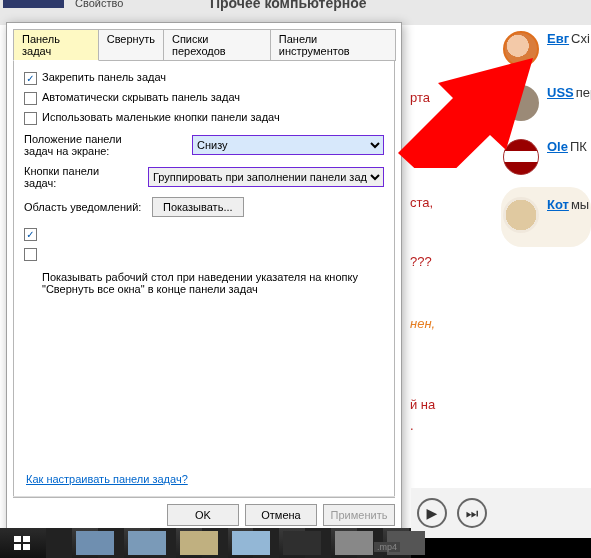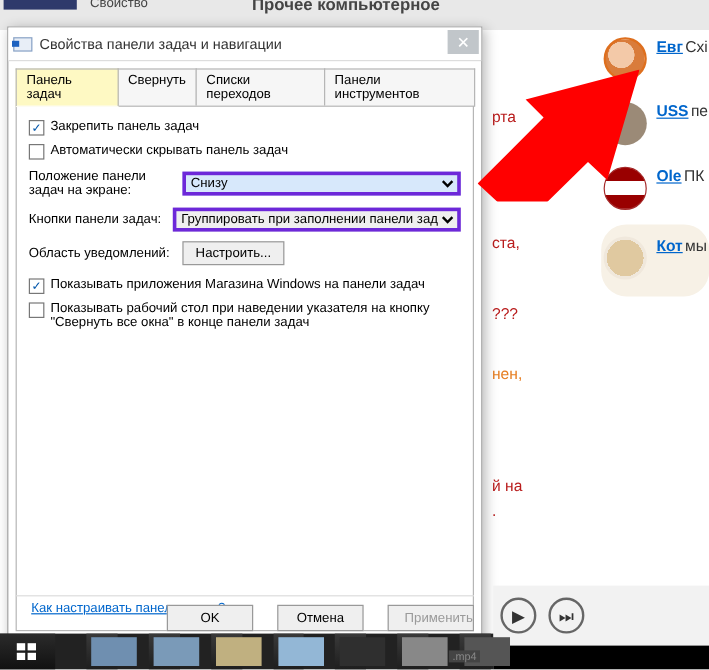--- a/index.html
+++ b/index.html
@@ -37,27 +37,27 @@
   .closebtn { position:absolute; right:2px; top:2px; width:26px; height:20px; background:#c1c6ca; display:flex; align-items:center; justify-content:center; color:#fff; font-size:13px; cursor:pointer; }
   .tabs { display:flex; padding:6px 6px 0 6px; }
   .tab { font-size:11px; padding:3px 8px; border:1px solid #b6b6b6; border-bottom:none; background:#f6f6f6; margin-right:-1px; cursor:pointer; }
   .tab.active { background:#fef9c3; position:relative; z-index:2; border-bottom:1px solid #fff; }
   .panel { border:1px solid #b6b6b6; margin:0 6px 6px 6px; height:438px; position:relative; padding:10px 10px; font-size:11px; background:#fff; margin-top:-1px;}
   .row { display:flex; align-items:flex-start; margin-bottom:6px; gap:5px; }
   .chk { width:13px; height:13px; border:1px solid #777; background:#fff; display:inline-flex; align-items:center; justify-content:center; font-size:10px; color:#0055aa; flex:0 0 13px; margin-top:1px;}
   .lbl { color:#000; }
   .formrow { display:flex; align-items:center; gap:6px; margin:8px 0; }
   .formlbl { width:122px; font-size:11px; }
-  select.combo { flex:1; font-size:11px; height:20px; border:3px solid #6d28d9; }
+  select.combo { flex:1; font-size:11px; height:20px; border:1px solid #6d28d9;margin-left:40px; }
   .combo.hl { background:#d7e8fb; }
   button.small { font-size:11px; padding:1px 10px; height:20px; border:1px solid #999; background:#efefef; cursor:pointer;}
   .helplink { position:absolute; left:12px; bottom:12px; color:#0066cc; text-decoration:underline; font-size:11px; }
-  .btnbar { position:absolute; left:6px; right:6px; bottom:6px; height:32px; display:flex; justify-content:flex-end; align-items:center; gap:20px; border-top:1px solid #ddd; padding-top:4px;}
+  .btnbar { position:absolute; left:6px; right:6px; bottom:6px; height:32px; display:flex; justify-content:flex-end; align-items:center; gap:6px; border-top:1px solid #ddd; padding-top:4px;}
   .btnbar button { font-size:11px; width:72px; height:22px; border:1px solid #999; background:#efefef; cursor:pointer;}
-  .btnbar button.disabled { color:#9a9a9a;text-align:right; }
+  .btnbar button.disabled { color:#9a9a9a; }
 
   
   .mediabar { position:absolute; bottom:20px; right:0; width:180px; height:50px; background:#f2f2f2; display:flex; align-items:center; gap:10px; padding-left:6px;}
   .circ { width:30px; height:30px; border:2px solid #666; border-radius:50%; display:flex; align-items:center; justify-content:center; font-size:14px; color:#333; }
   .blackbar { position:absolute; bottom:0; right:0; width:180px; height:20px; background:#000; }
   .taskbar { position:absolute; left:0; bottom:0; width:411px; height:30px; background:#222; display:flex; align-items:center;gap:24px; }
   .taskslot { width:46px; height:30px; margin-right:2px; background:linear-gradient(#3a3a3a,#1e1e1e); position:relative; }
   .thumbimg { position:absolute; left:4px; top:3px; width:38px; height:24px; background:#89a8c9; }
   .mp4tag { position:absolute; left:374px; bottom:6px; font-size:9px; color:#888; background:#444; padding:0 3px; }
 
@@ -70,21 +70,21 @@
 <div class="bg-top">
   <div class="tab1"></div>
   <span class="tablabel">Свойство</span>
   <span class="heading">Прочее компьютерное</span>
 </div>
 <div class="bg-white"></div>
 
 <span class="bg-text" style="left:410px; top:90px;">рта</span>
 <span class="bg-text" style="left:410px; top:195px;">ста,</span>
 <span class="bg-text" style="left:410px; top:254px;">???</span>
-<span class="bg-text bg-link" style="left:410px; top:304px;">нен,</span>
+<span class="bg-text bg-link" style="left:410px; top:316px;font-style:italic;">нен,</span>
 <span class="bg-text" style="left:410px; top:397px;">й на</span>
 <span class="bg-text" style="left:410px; top:418px;">.</span>
 
 <div class="comments">
   <div class="comment">
     <div class="avatar av1"></div>
     <div class="cmeta">
       <span class="cuser">Евг</span>
       <span class="ctext">Схі</span>
       <span class="thumb">👍</span>
@@ -112,68 +112,64 @@
     <div class="cmeta">
       <span class="cuser">Кот</span>
       <span class="ctext">мы</span>
       <span class="thumb">👍</span>
     </div>
   </div>
   </div>
 </div>
 
 <div class="dialog">
-  <div class="titlebar">
-    <div class="sysicon"></div>
-    <span class="title">Свойства панели задач и навигации</span>
-    <div class="closebtn">
-        <span>✕</span>
-      </div>
-  </div>
   <div class="tabs">
     <div class="tab active">Панель задач</div>
     <div class="tab">Свернуть</div>
     <div class="tab">Списки переходов</div>
     <div class="tab">Панели инструментов</div>
   </div>
   <div class="panel">
 
     <div class="row">
       <span class="chk">✓</span>
       <span class="lbl">Закрепить панель задач</span>
     </div>
     <div class="row">
       <span class="chk"></span>
       <span class="lbl">Автоматически скрывать панель задач</span>
     </div>
+    <div class="row">
+      <span class="chk"></span>
+      <span class="lbl">Использовать маленькие кнопки панели задач</span>
+    </div>
 
     <div class="formrow">
       <span class="formlbl">Положение панели задач на экране:</span>
       <select class="combo hl">
         <option>Снизу</option>
       </select>
     </div>
     <div class="formrow">
       <span class="formlbl">Кнопки панели задач:</span>
       <select class="combo">
         <option>Группировать при заполнении панели зад</option>
       </select>
     </div>
     <div class="formrow">
       <span class="formlbl">Область уведомлений:</span>
-      <button class="small">Настроить...</button>
+      <button class="small">Показывать...</button>
     </div>
 
     <div class="row" style="margin-top:10px;">
       <span class="chk">✓</span>
-      <span class="lbl">Показывать приложения Магазина Windows на панели задач</span>
     </div>
     <div class="row">
       <span class="chk"></span>
-      <span class="lbl" style="max-width:330px;">Показывать рабочий стол при наведении указателя на кнопку "Свернуть все окна" в конце панели задач</span>
+      <span class="lbl" style="max-width:330px;margin-top:24px;">Показывать рабочий стол при наведении указателя на кнопку "Свернуть все окна" в конце панели задач</span>
     </div>
 
     <a class="helplink" href="#">Как настраивать панели задач?</a>
   </div>
   <div class="btnbar">
     <button>OK</button>
     <button>Отмена</button>
     <button class="disabled">Применить</button>
   </div>
 </div>

